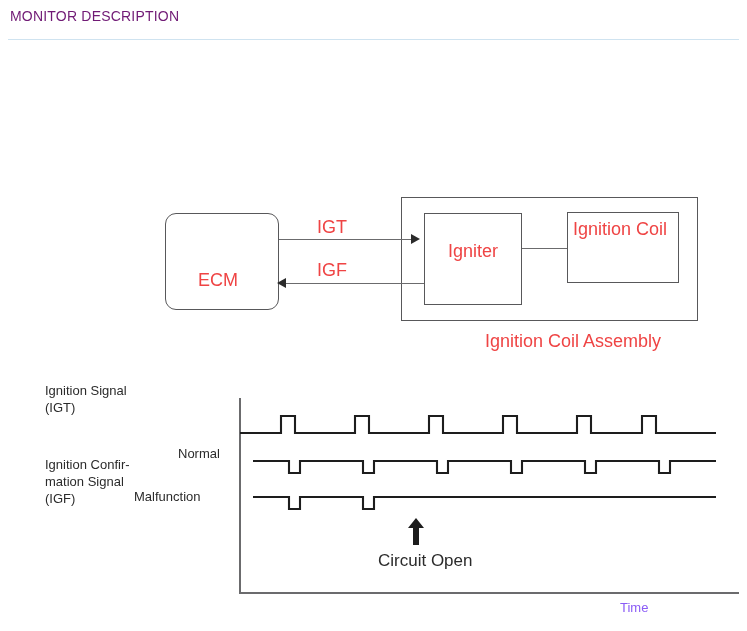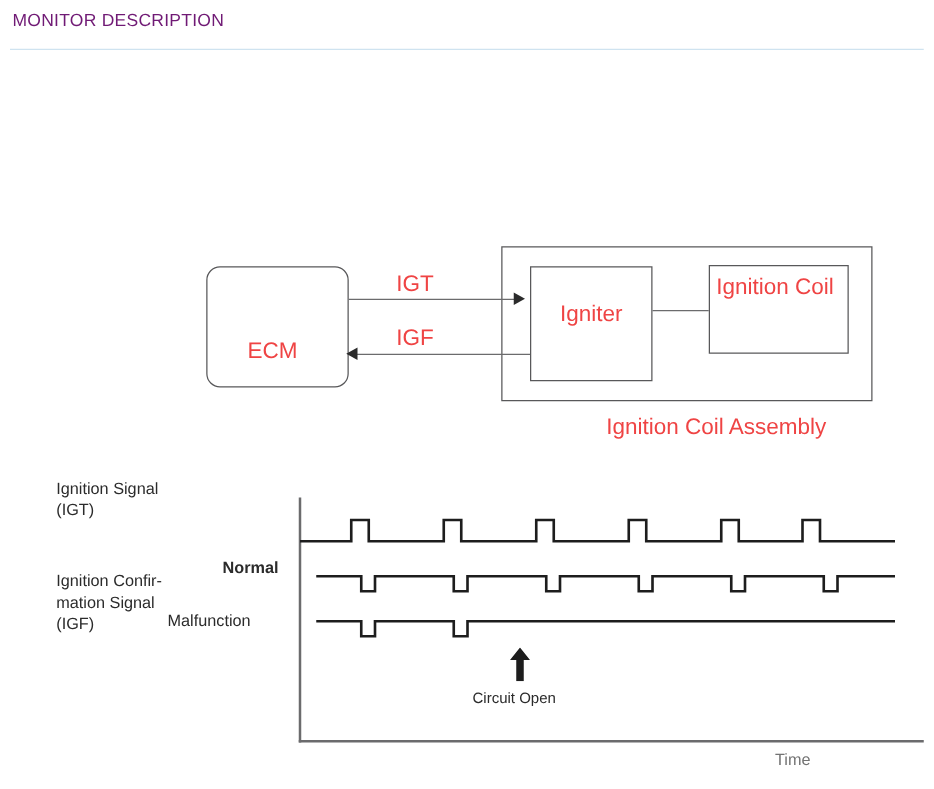--- a/index.html
+++ b/index.html
@@ -162,34 +162,34 @@
     left: 239px;
     top: 592px;
     width: 500px;
     height: 1.5px;
   }
   #time-label {
     position: absolute;
     left: 620px;
     top: 600px;
     font-size: 13px;
-    color: #737373;
+    color: #8b5cf6;
   }
 
   
   .sig-label {
     position: absolute;
     font-size: 13px;
     color: #2b2b2b;
     line-height: 17px;
     white-space: nowrap;
   }
   #label-ignition-signal { left: 45px; top: 382px; }
   #label-ignition-confirm { left: 45px; top: 456px; }
-  #label-normal { left: 178px; top: 445px; font-weight: bold; }
+  #label-normal { left: 178px; top: 445px; }
   #label-malfunction { left: 134px; top: 488px; }
 
   
   #wave-svg {
     position: absolute;
     left: 0;
     top: 0;
     width: 747px;
     height: 631px;
     pointer-events: none;
@@ -199,21 +199,21 @@
     fill: none;
     stroke: #1d1d1d;
     stroke-width: 2.1;
     stroke-linejoin: miter;
     stroke-linecap: butt;
   }
   #circuit-open-label {
     position: absolute;
     left: 378px;
     top: 551px;
-    font-size: 12px;
+    font-size: 17px;
     color: #2b2b2b;
     white-space: nowrap;
   }
   #circuit-open-arrow {
     position: absolute;
     left: 408px;
     top: 518px;
     width: 16px;
     height: 27px;
   }

